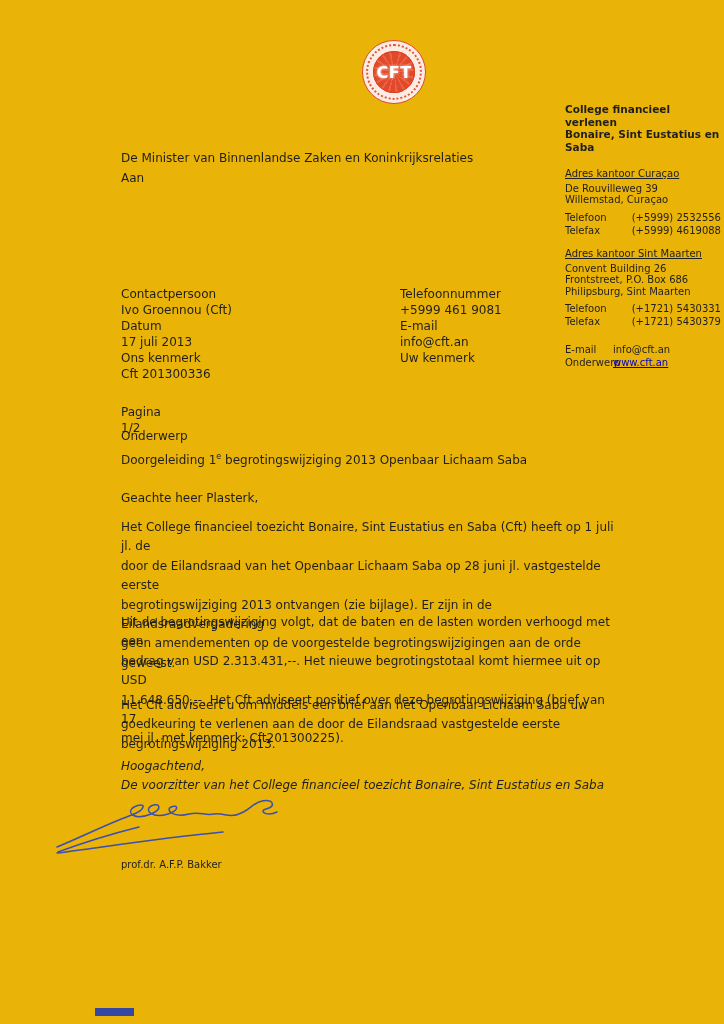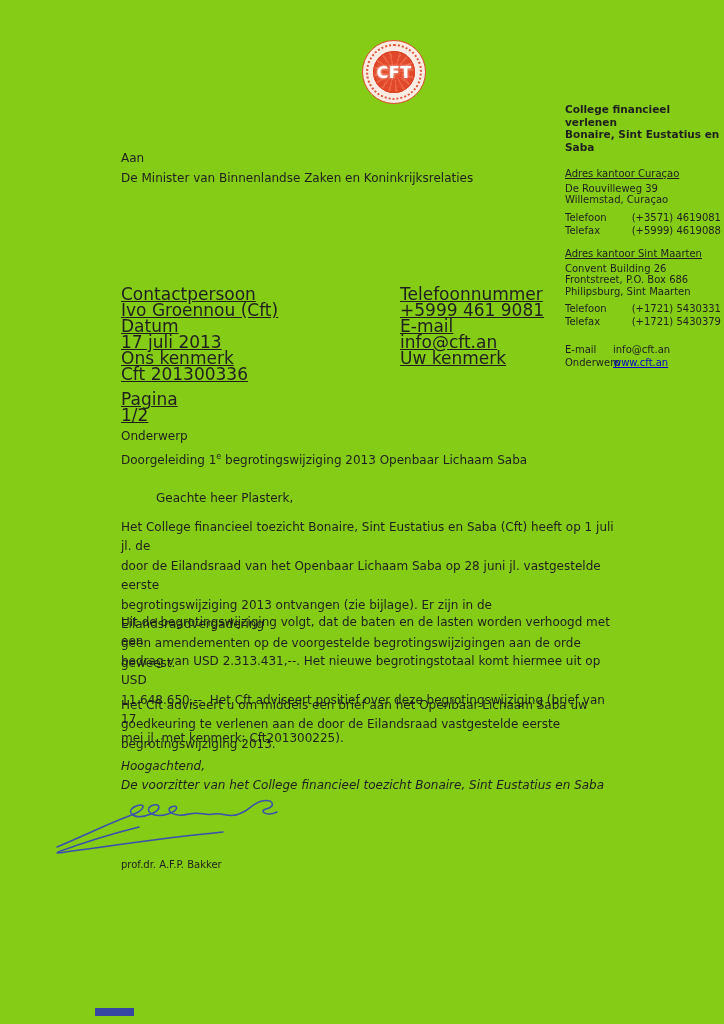--- a/index.html
+++ b/index.html
@@ -1,21 +1,21 @@
 <!DOCTYPE html>
 <html><head>
 <meta charset="utf-8">
 <style>
   html,body { margin:0; padding:0; }
   body {
     width:724px; height:1024px; position:relative; overflow:hidden;
     background:#ffffff; color:#1f1f1f;
     font-family:"DejaVu Sans", sans-serif;
   }
-  .page { position:absolute; inset:0; background:#84cc16; }
+  .page { position:absolute; inset:0; background:#eab308; }
 
   
   .logo { position:absolute; left:362px; top:40px; width:64px; height:64px; }
   .logo-outer {
     position:absolute; inset:0; border-radius:50%;
     border:1.5px solid #e04a2c; background:#fcece4;
   }
   .logo-rim {
     position:absolute; inset:4px; border-radius:50%;
     border:2.5px dotted #e05535;
@@ -47,35 +47,35 @@
   .tel-label { width:52px; flex:none; }
   .section2 { margin-top:12px; }
   .contact-group { margin-top:16px; }
   .contact-row { display:flex; margin-top:1.5px; }
   .contact-label { width:48px; flex:none; }
   .link { color:#0000cc; text-decoration:underline; cursor:pointer; }
 
   
   .recipient { position:absolute; left:121px; top:149px; font-size:12px; line-height:19.5px; }
 
-  .meta-col { position:absolute; font-size:17px; line-height:16px;text-decoration:underline; }
+  .meta-col { position:absolute; font-size:12px; line-height:16px; }
   .meta-left  { left:121px; top:286px; width:270px; }
   .meta-right { left:400px; top:286px; width:200px; }
   .meta-row { min-height:32px; }
-  .meta-row.gap { margin-top:9px; }
+  .meta-row.gap { margin-top:22px; }
   .meta-label, .meta-value { min-height:16px; }
 
   .subject-block { position:absolute; left:121px; top:427px; font-size:12px; line-height:19.5px; }
   .subject-line sup { font-size:8px; }
 
   .para {
     position:absolute; left:121px; width:500px;
     font-size:12px; line-height:19.4px; white-space:pre-line;
   }
-  .greeting { top:489px;margin-left:35px; }
+  .greeting { top:489px; }
   .p1 { top:518px; }
   .p2 { top:613px; }
   .p3 { top:680px;margin-top:16px; }
   .closing { top:757px;font-style:italic; }
   .signer { position:absolute; left:121px; top:859px; font-size:10px; }
 
   
   .signature { position:absolute; left:55px; top:795px; width:235px; height:62px; }
 
   
@@ -102,21 +102,21 @@
 Bonaire, Sint Eustatius en
 Saba</div>
 
     <div class="section1">
       <div class="addr-header">Adres kantoor Curaçao</div>
       <div class="addr-lines">De Rouvilleweg 39
 Willemstad, Curaçao</div>
       <div class="tel-group">
         <div class="tel-row">
           <span class="tel-label">Telefoon</span>
-          <span>(+3571) 4619081</span>
+          <span>(+5999) 2532556</span>
         </div>
         <div class="tel-row">
           <span class="tel-label">Telefax</span>
           <span>(+5999) 4619088</span>
         </div>
       </div>
     </div>
 
     <div class="section2">
       <div class="addr-header">Adres kantoor Sint Maarten</div>
@@ -141,22 +141,22 @@
         <span>info@cft.an</span>
       </div>
       <div class="contact-row">
         <span class="contact-label">Onderwerp</span>
         <span class="link">www.cft.an</span>
       </div>
     </div>
   </div>
 
   <div class="recipient">
+    <div>De Minister van Binnenlandse Zaken en Koninkrijksrelaties</div>
     <div>Aan</div>
-    <div>De Minister van Binnenlandse Zaken en Koninkrijksrelaties</div>
   </div>
 
   <div class="meta-col meta-left">
     <div class="meta-row">
       <div class="meta-label">Contactpersoon</div>
       <div class="meta-value">Ivo Groennou (Cft)</div>
     </div>
     <div class="meta-row">
       <div class="meta-label">Datum</div>
       <div class="meta-value">17 juli 2013</div>

